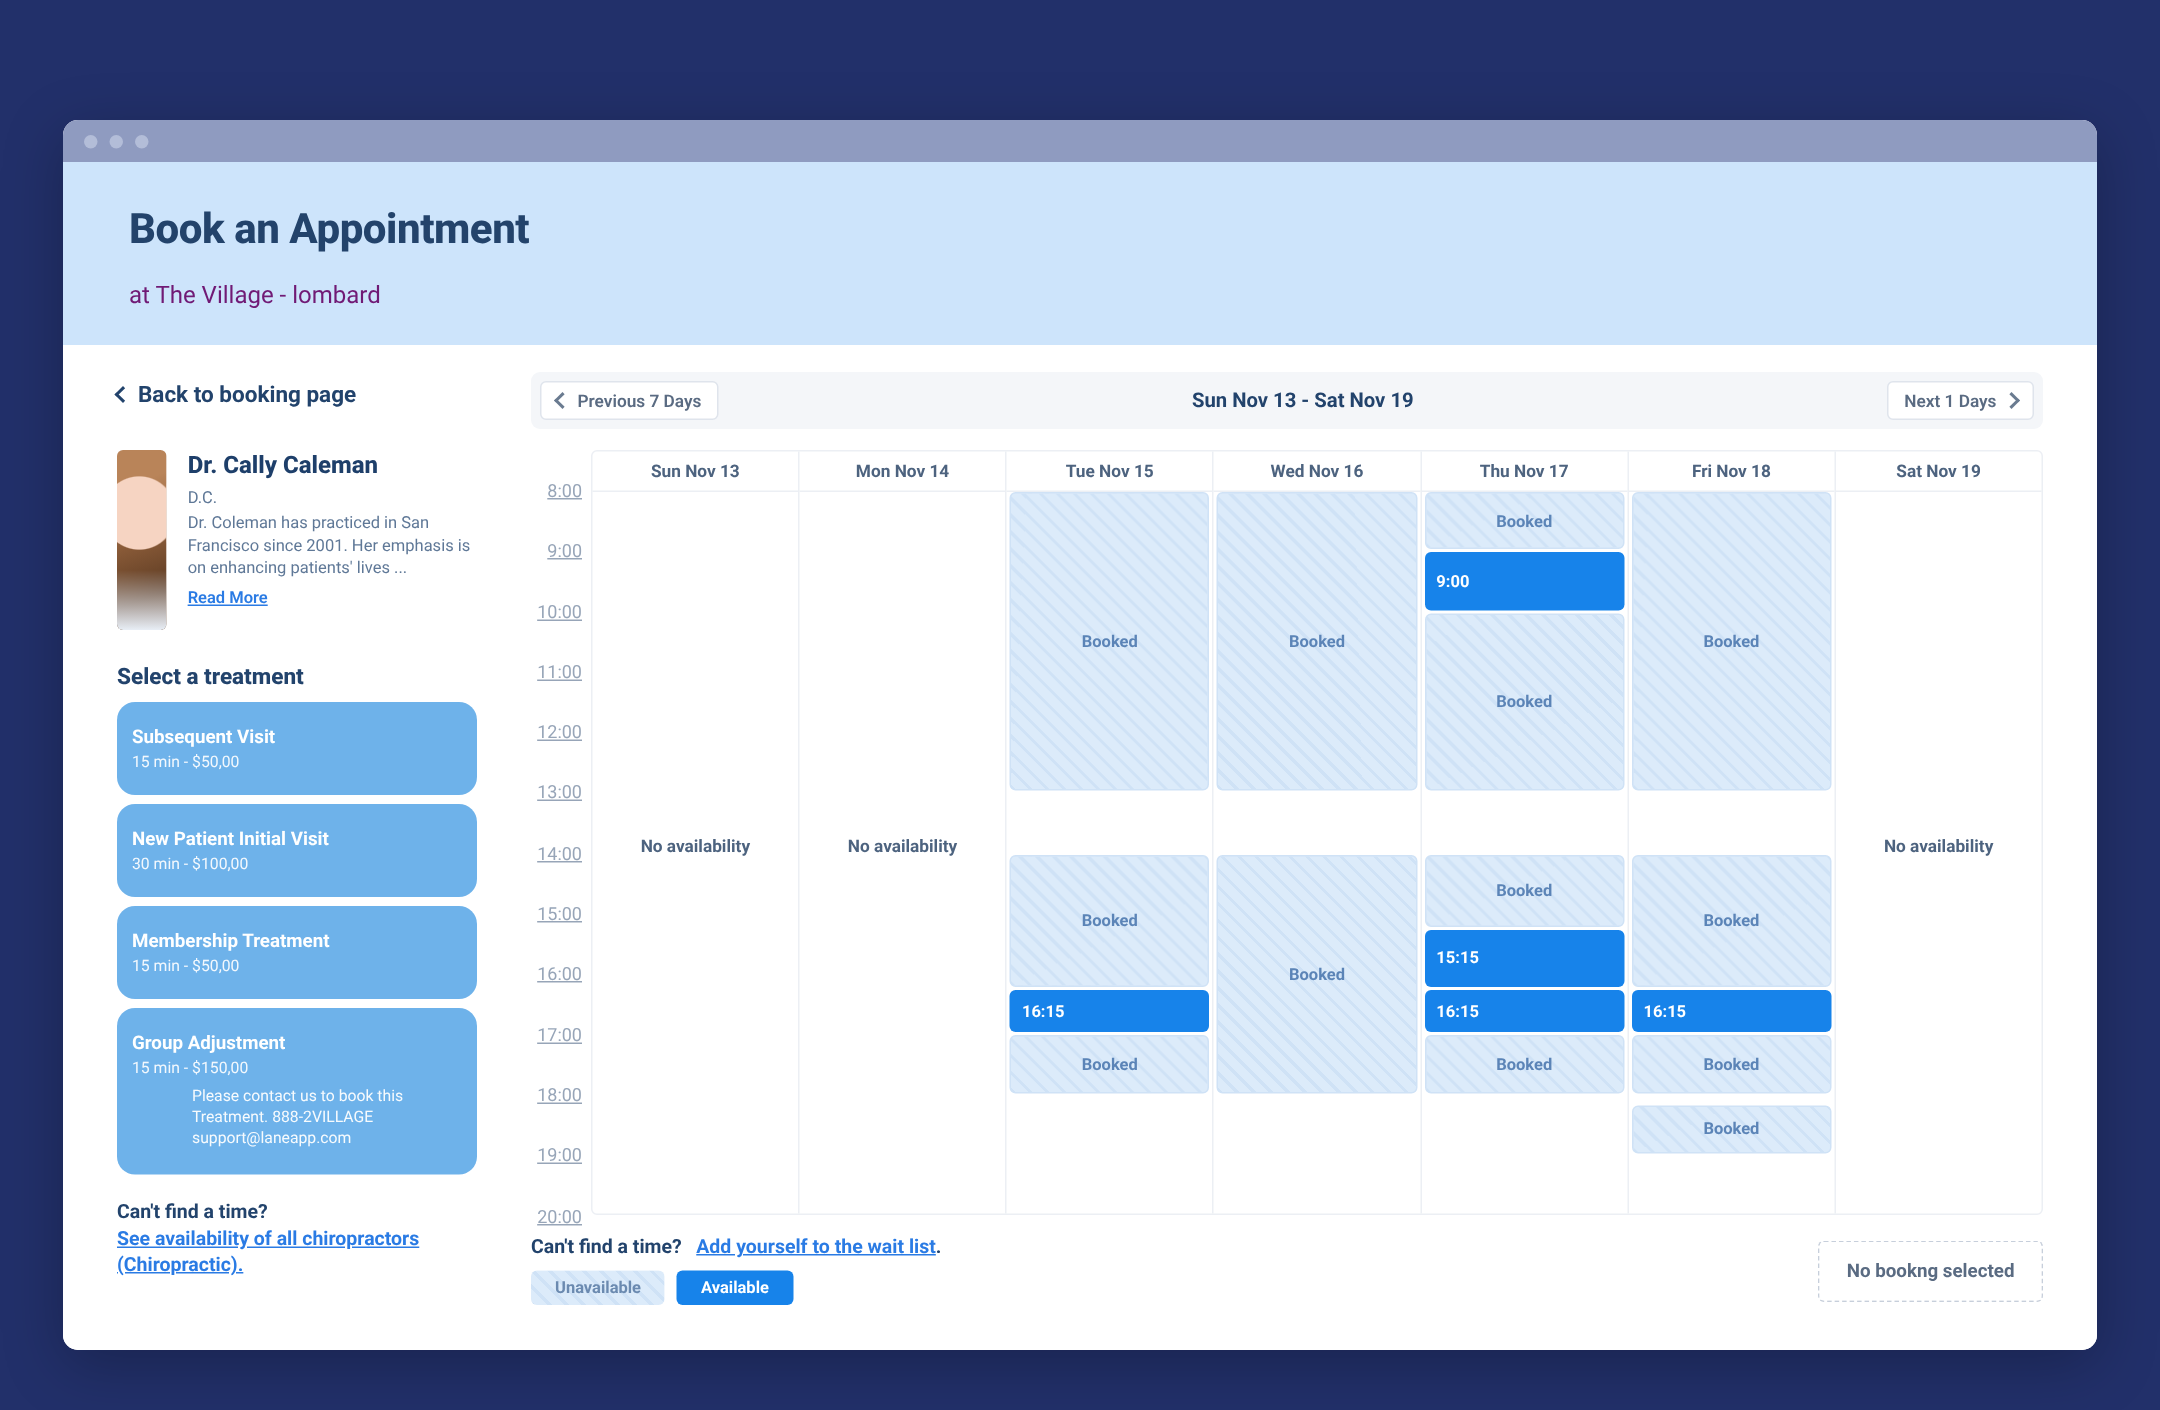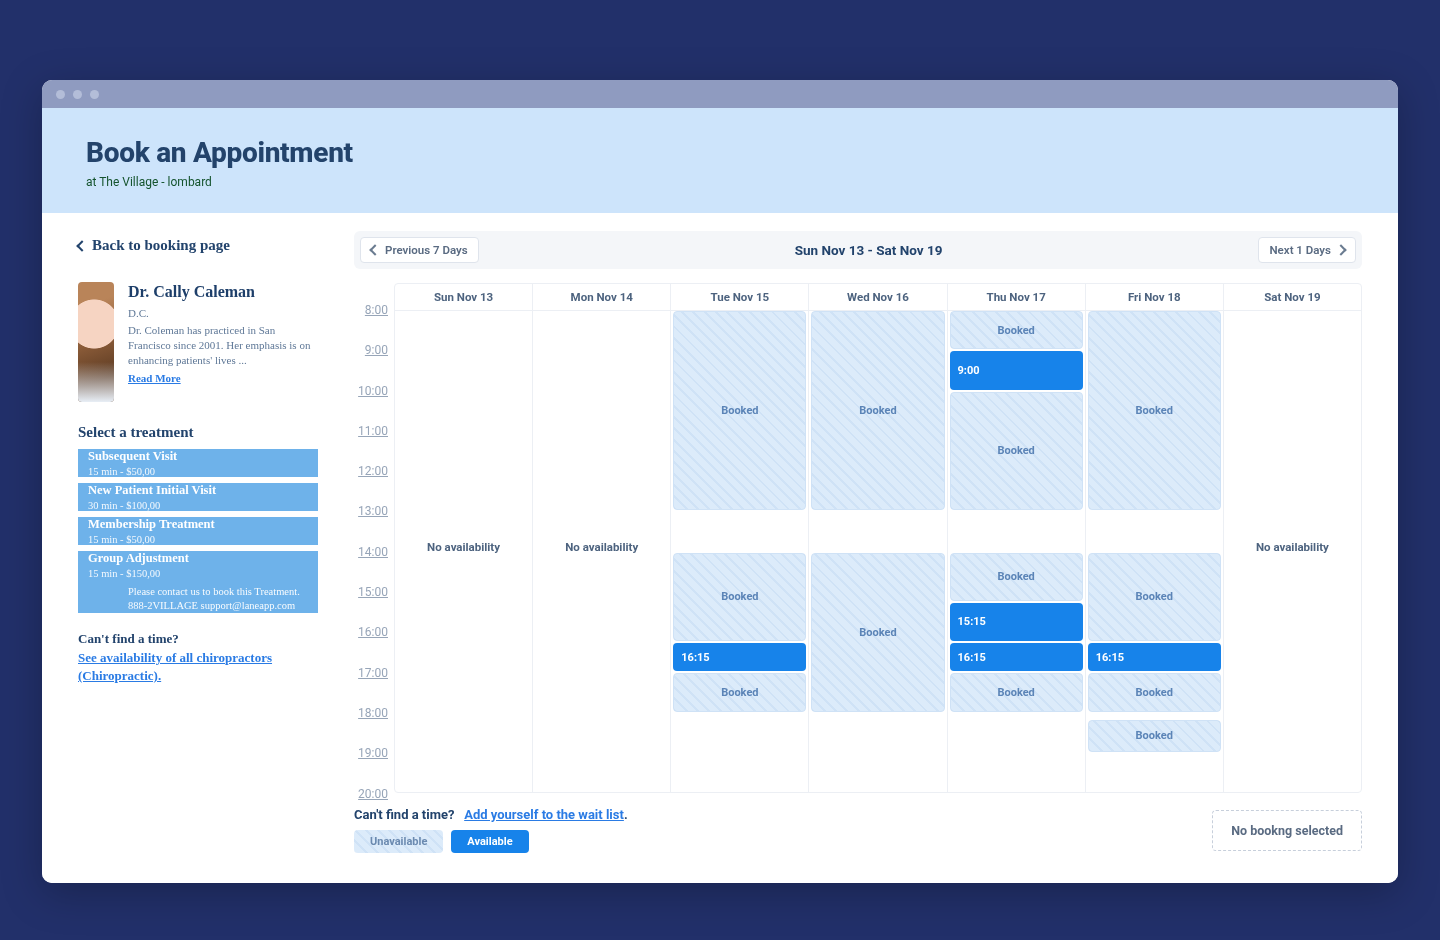--- a/index.html
+++ b/index.html
@@ -19,50 +19,50 @@
     overflow: hidden;
     box-shadow: 0 10px 40px rgba(0,0,0,.25);
   }
   .titlebar { background: #8f9bc0; height: 28px; display: flex; align-items: center; padding: 0 14px; gap: 8px; }
   .tdot { width: 9px; height: 9px; border-radius: 50%; background: #b3bdd8; }
   .header {
     background: #cde4fb;
     padding: 28px 44px 24px;
   }
   .header h1 { color: #23436b; font-size: 28px; font-weight: 800; letter-spacing: -0.3px; }
-  .header .sub { color: #14532d; font-size: 12px; margin-top: 6px; }
+  .header .sub { color: #701a75; font-size: 16px; margin-top: 18px; }
   .content {
     display: flex;
     padding: 18px 36px 30px 36px;
     gap: 36px;
     background: #fff;
   }
-  .left { width: 240px; flex: 0 0 240px; font-family: Liberation Serif, serif; }
+  .left { width: 240px; flex: 0 0 240px; }
   .backlink { display: flex; align-items: center; gap: 6px; color: #22436c; font-weight: 700; font-size: 15px; cursor: pointer; margin-bottom: 28px; margin-top: 6px;}
   .chev { display:inline-block; width:8px; height:8px; border-left:2px solid currentColor; border-bottom:2px solid currentColor; transform: rotate(45deg); }
   .chev-r::before { content:""; display:inline-block; width:6px; height:6px; border-top:2px solid #6a7b90; border-right:2px solid #6a7b90; transform: rotate(45deg);}
   .chev-l::before { content:""; display:inline-block; width:6px; height:6px; border-top:2px solid #6a7b90; border-right:2px solid #6a7b90; transform: rotate(-135deg);}
   .profile { display:flex; gap:14px; margin-bottom:22px;}
   .avatar {
     width: 86px; height: 120px; border-radius: 4px;
     background: radial-gradient(circle at 45% 35%, #f6d4c2 0 30%, transparent 31%),
                 linear-gradient(160deg,#b98459 20%,#8a5b38 50%,#5b3a22 80%) ;
     background-color:#c9b2a1;
     position:relative; overflow:hidden;
   }
   .avatar::after{content:"";position:absolute;bottom:0;left:0;right:0;height:40px;background:linear-gradient(180deg,transparent,#e8eef6);}
   .pname { color:#1e3f6a; font-weight:800; font-size:16px; line-height:1.2;}
   .ptitle { color:#5f7897; font-size:11px; margin-top:6px; }
   .pbio { color:#5f7897; font-size:11px; margin-top:4px; line-height:1.35;}
   .readmore { color:#2a7be4; text-decoration: underline; font-size:11px; font-weight:600; cursor:pointer; display:inline-block; margin-top:4px;}
   .section-h { color:#22436c; font-weight:800; font-size:15px; margin: 6px 0 8px;}
   .treatments { display:flex; flex-direction:column; gap:6px;}
   .treat {
-    background:#6eb2ea; color:#fff; border-radius:0;
-    padding: 0 10px; font-size:12px; cursor:pointer;
+    background:#6eb2ea; color:#fff; border-radius:12px;
+    padding: 16px 10px; font-size:12px; cursor:pointer;
   }
   .treat .tname { font-weight:700; font-size:12.5px;}
   .treat .tmeta { font-size:10.5px; opacity:.92; margin-top:2px;}
   .treat .tnote { font-size:10.5px; opacity:.95; margin-top:6px; line-height:1.35;margin-left:40px;}
   .treat.selected { background:#1783ea;}
   .cant { margin-top:18px; color:#22436c; font-weight:700; font-size:13px;}
   .seeall { color:#2a7be4; text-decoration:underline; font-weight:700; font-size:13px; cursor:pointer; display:block; margin-top:2px; line-height:1.35;}
   .right { flex:1; min-width:0;}
   .toolbar {
     background:#f4f6f9; border-radius:6px; display:flex; align-items:center;

